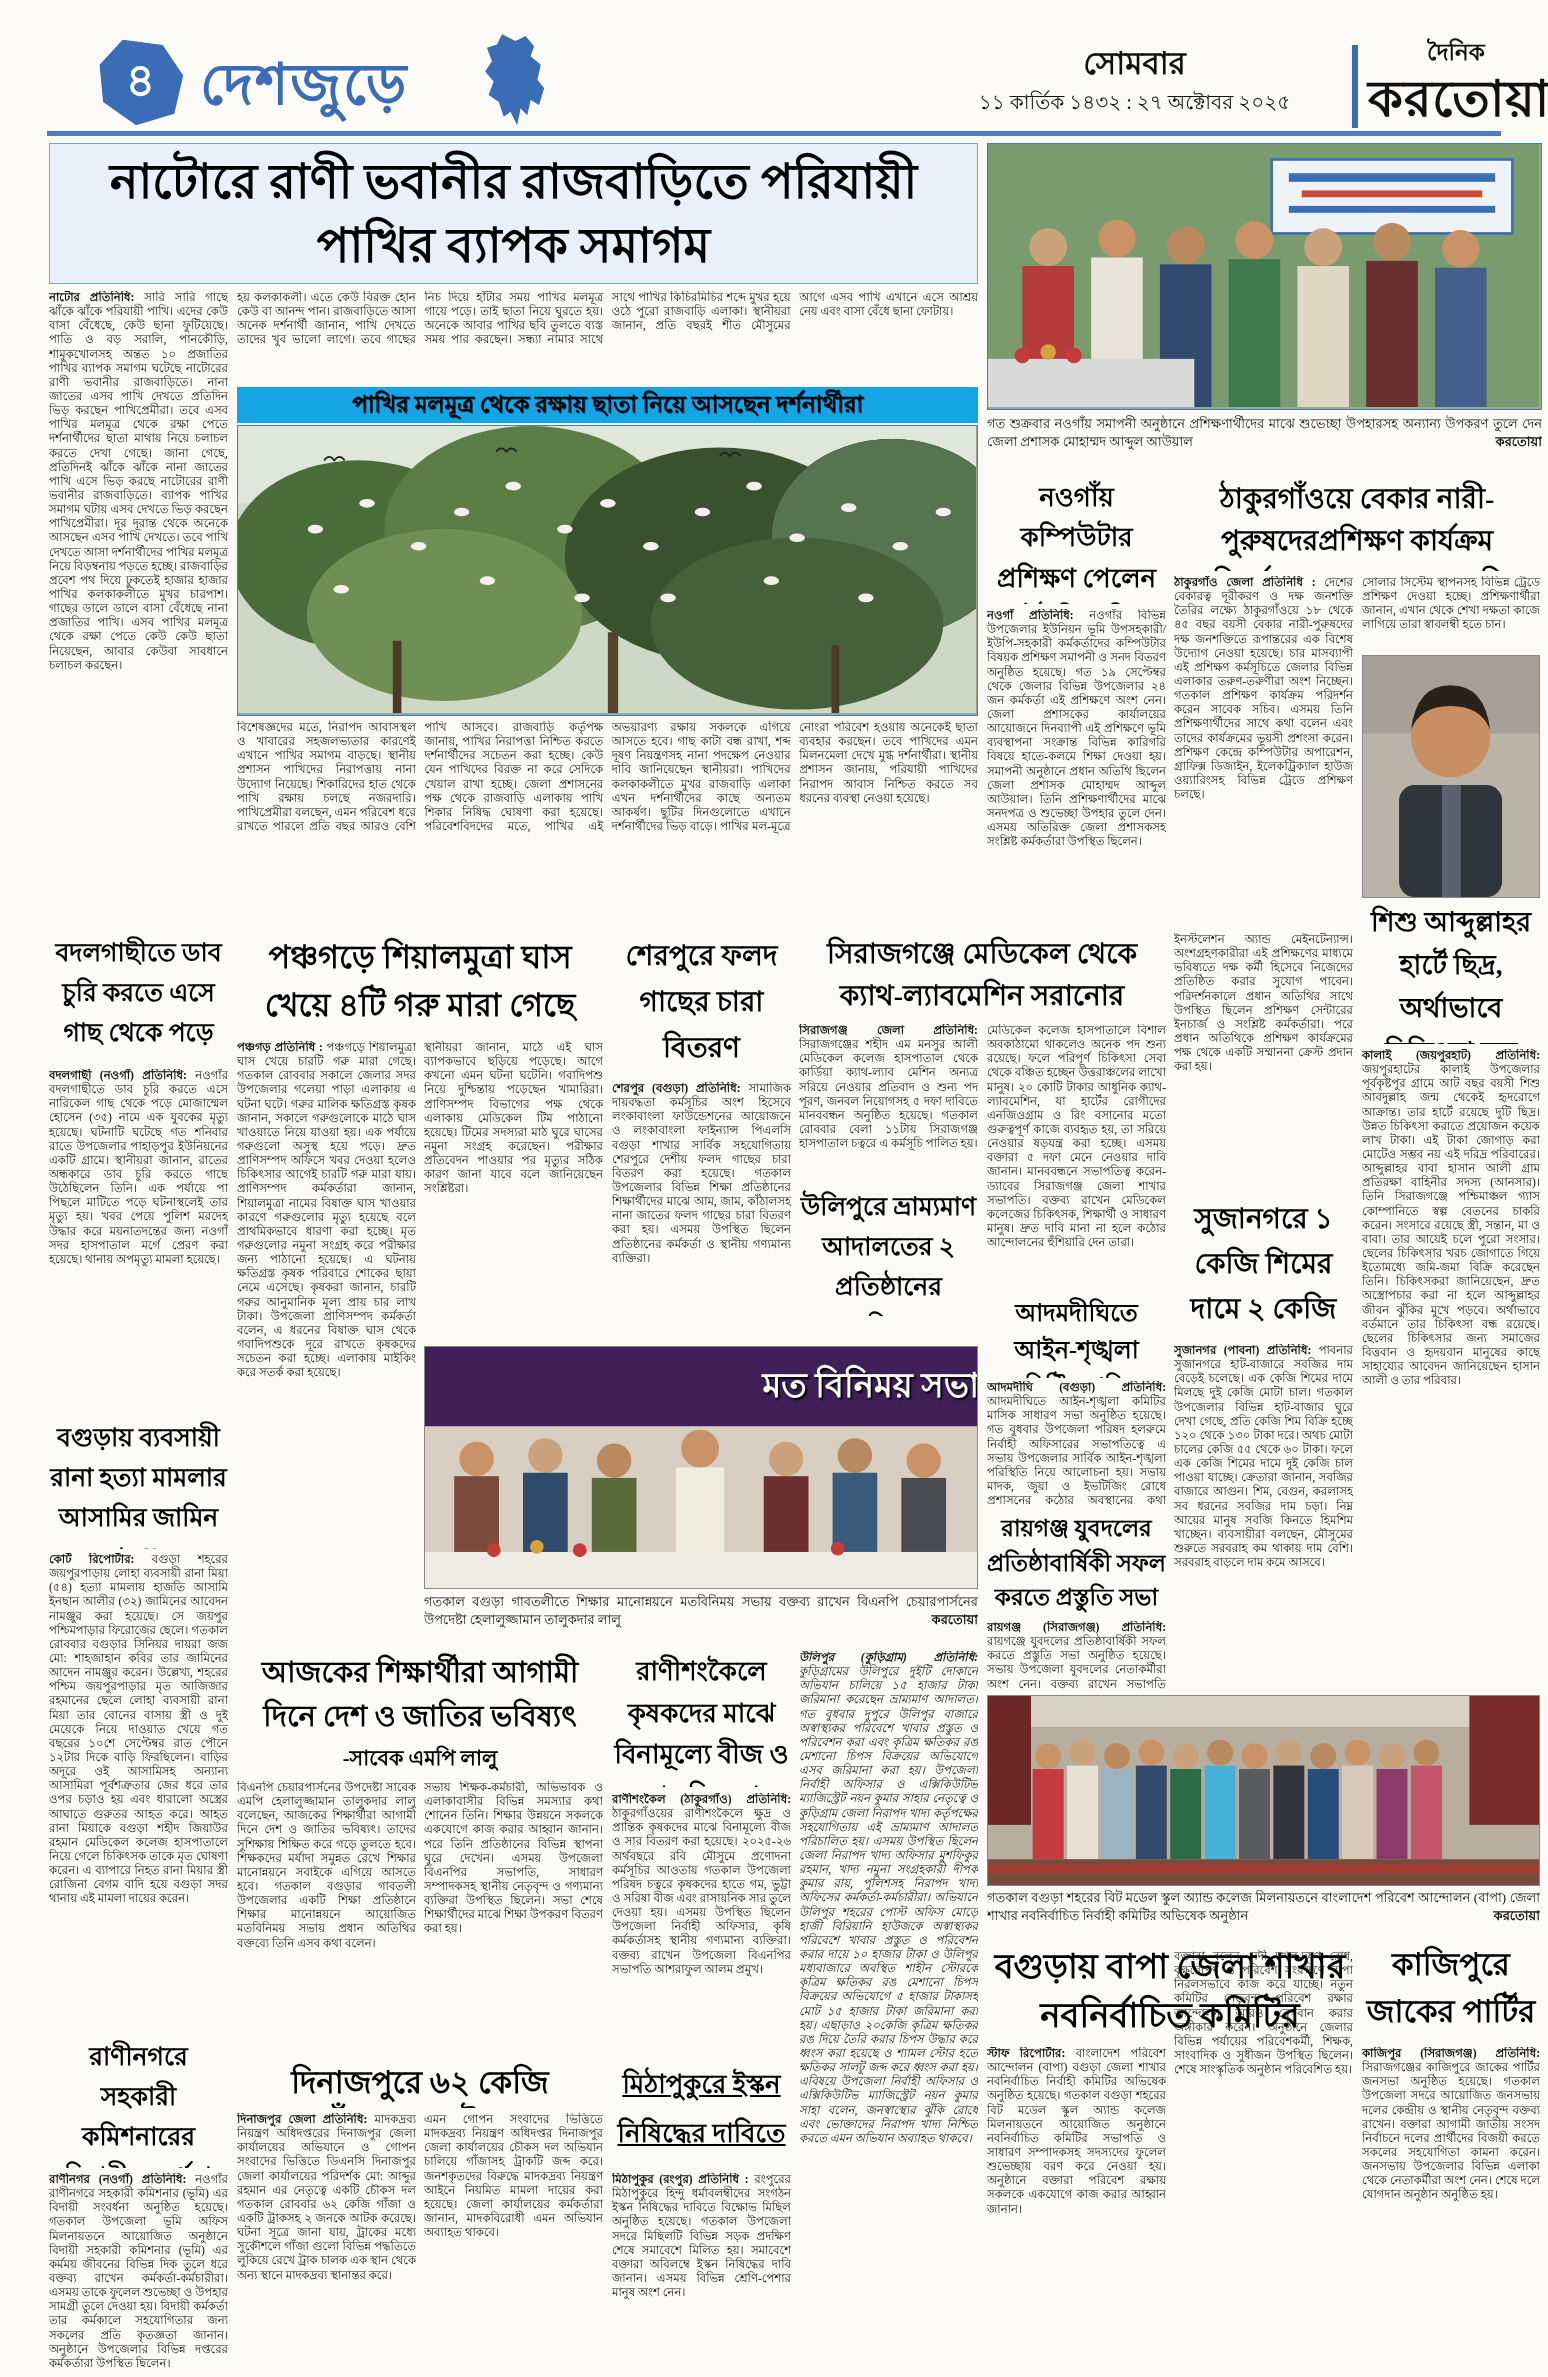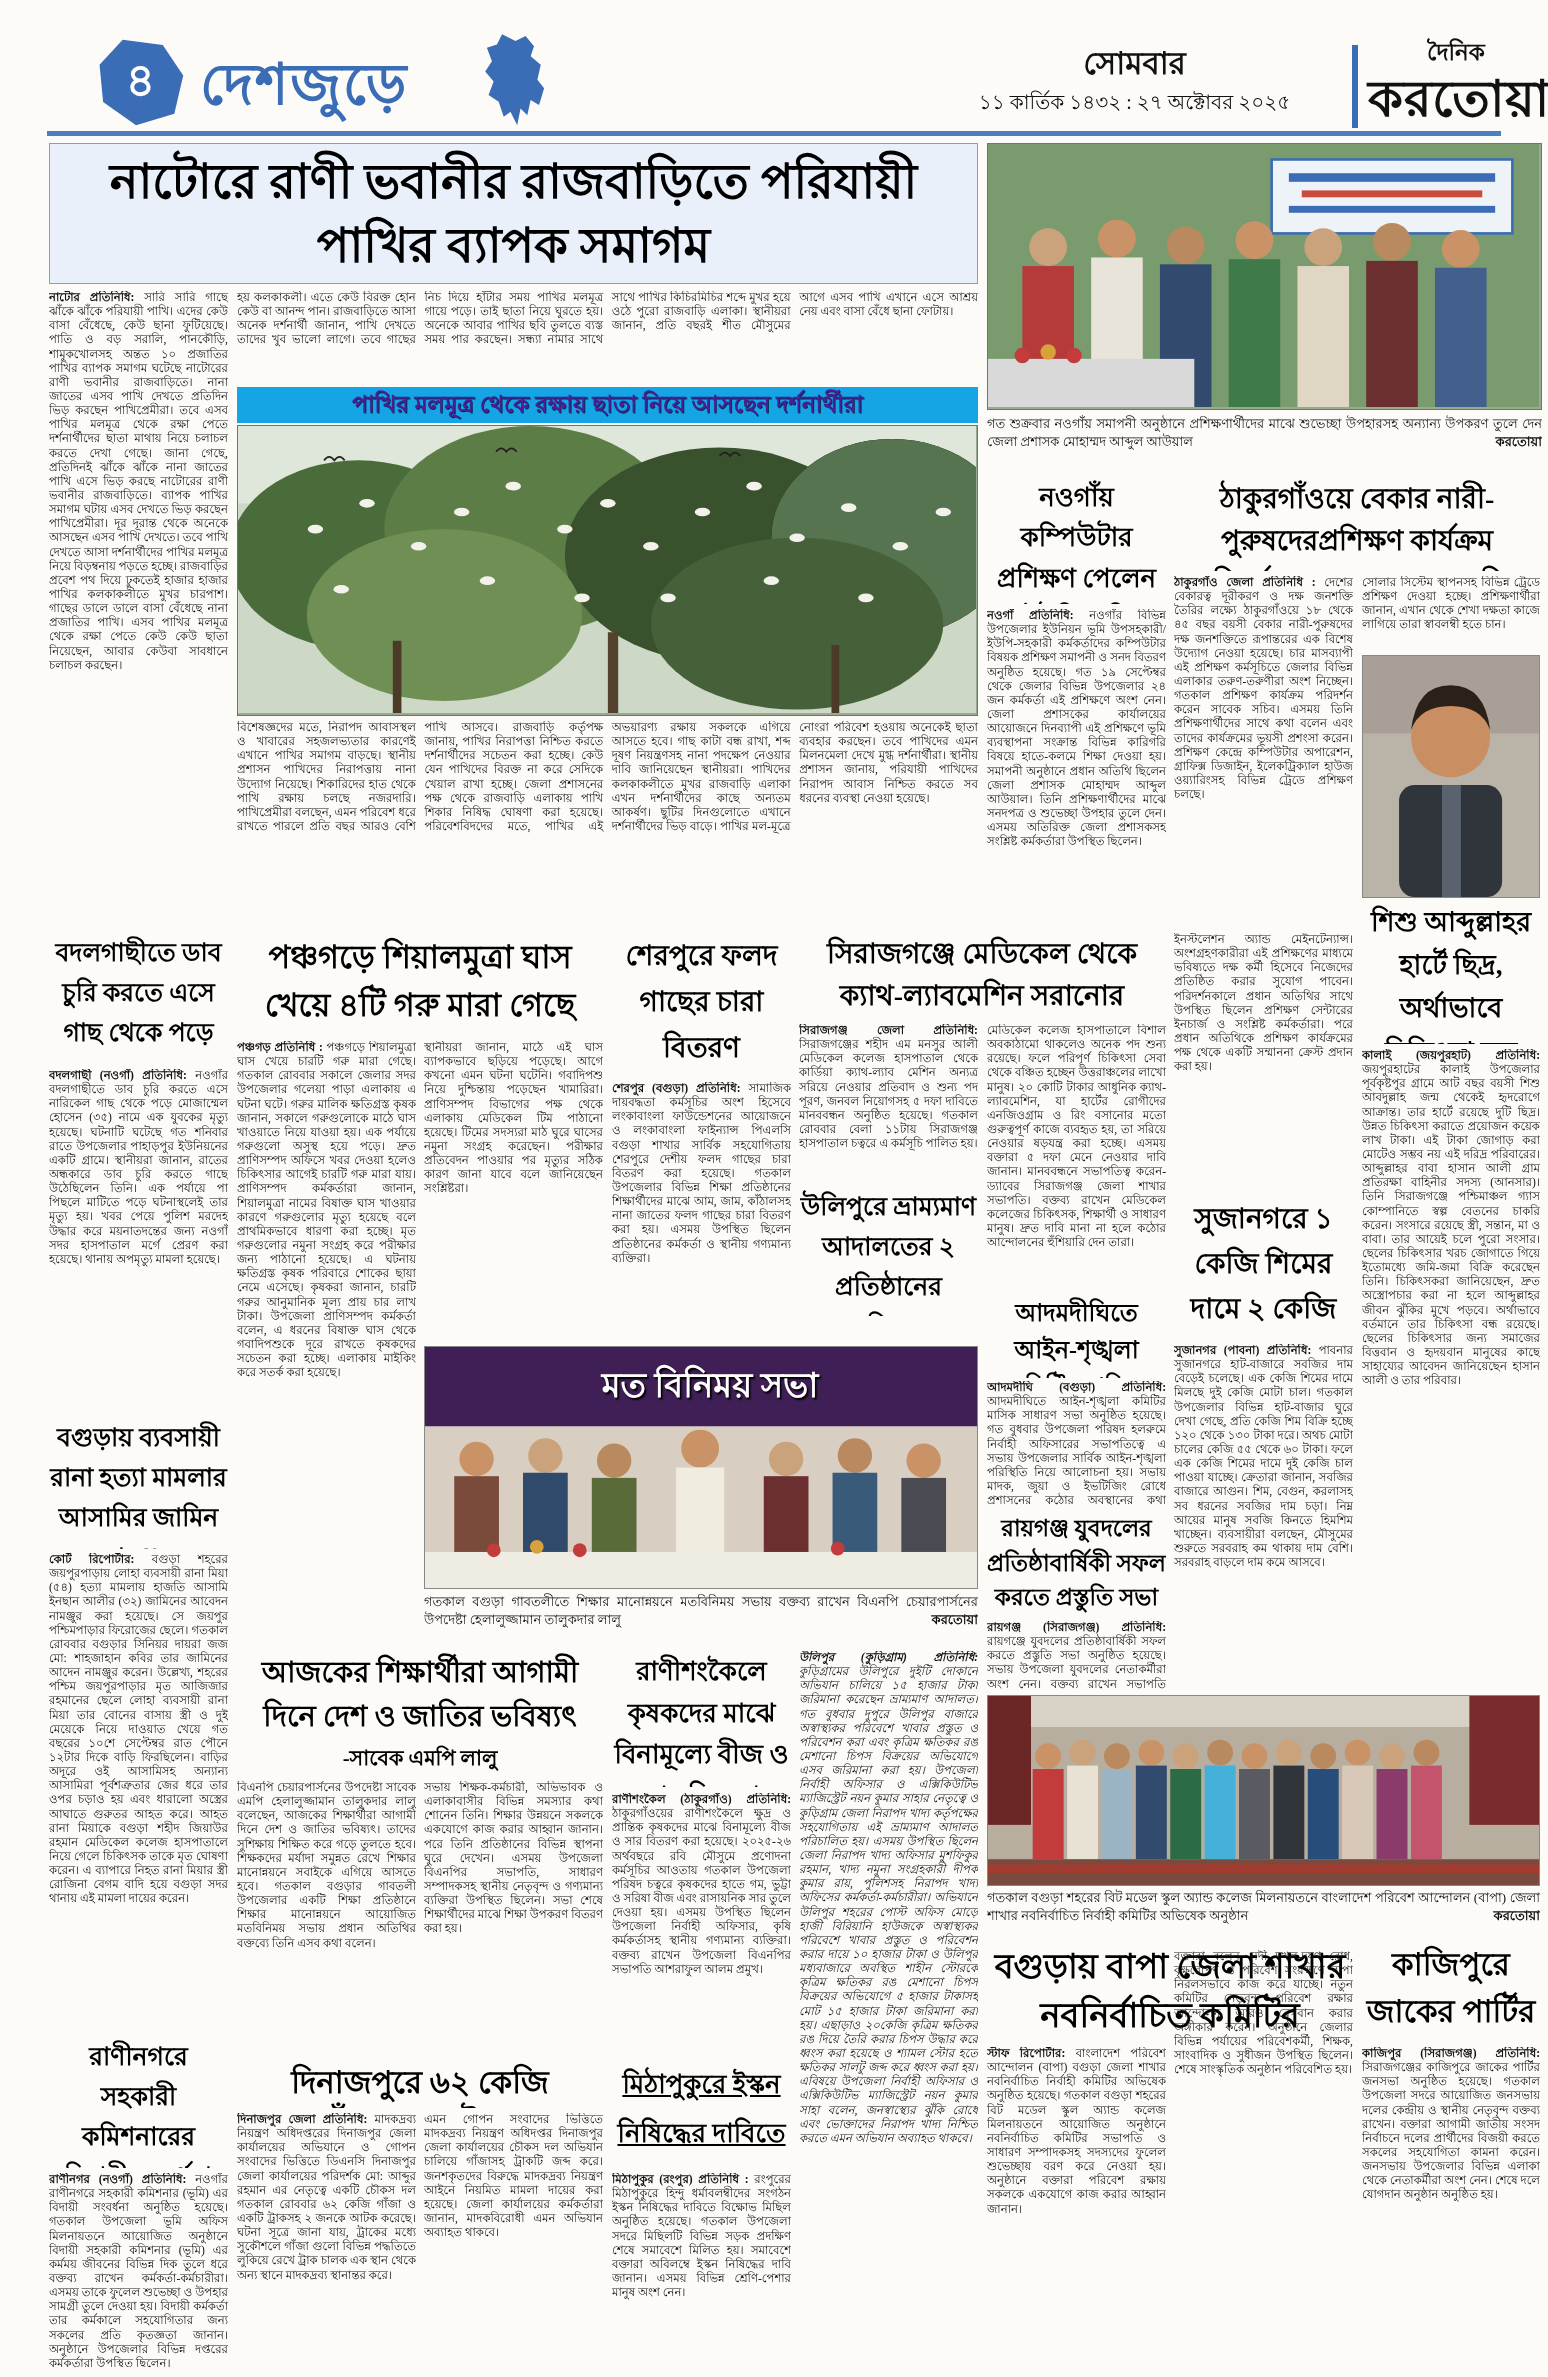--- a/index.html
+++ b/index.html
@@ -47,21 +47,21 @@
   <div class="hd" style="font-size:48px;line-height:1.32;padding:0 19px;">নাটোরে রাণী ভবানীর রাজবাড়িতে পরিযায়ী পাখির ব্যাপক সমাগম</div>
 </div>
 
 <div class="abs bt" style="left:49px;top:291px;width:179px;height:634px;">
   <b>নাটোর প্রতিনিধি:</b>
   <span>সারি সারি গাছে ঝাঁকে ঝাঁকে পরিযায়ী পাখি। এদের কেউ বাসা বেঁধেছে, কেউ ছানা ফুটিয়েছে। পাতি ও বড় সরালি, পানকৌড়ি, শামুকখোলসহ অন্তত ১০ প্রজাতির পাখির ব্যাপক সমাগম ঘটেছে নাটোরের রাণী ভবানীর রাজবাড়িতে। নানা জাতের এসব পাখি দেখতে প্রতিদিন ভিড় করছেন পাখিপ্রেমীরা। তবে এসব পাখির মলমূত্র থেকে রক্ষা পেতে দর্শনার্থীদের ছাতা মাথায় নিয়ে চলাচল করতে দেখা গেছে। জানা গেছে, প্রতিদিনই ঝাঁকে ঝাঁকে নানা জাতের পাখি এসে ভিড় করছে নাটোরের রাণী ভবানীর রাজবাড়িতে। ব্যাপক পাখির সমাগম ঘটায় এসব দেখতে ভিড় করছেন পাখিপ্রেমীরা। দূর দূরান্ত থেকে অনেকে আসছেন এসব পাখি দেখতে। তবে পাখি দেখতে আসা দর্শনার্থীদের পাখির মলমূত্র নিয়ে বিড়ম্বনায় পড়তে হচ্ছে। রাজবাড়ির প্রবেশ পথ দিয়ে ঢুকতেই হাজার হাজার পাখির কলকাকলীতে মুখর চারপাশ। গাছের ডালে ডালে বাসা বেঁধেছে নানা প্রজাতির পাখি। এসব পাখির মলমূত্র থেকে রক্ষা পেতে কেউ কেউ ছাতা নিয়েছেন, আবার কেউবা সাবধানে চলাচল করছেন।</span>
 </div>
 <div class="abs bt cols4" style="left:237px;top:291px;width:741px;height:91px;">হয় কলকাকলী। এতে কেউ বিরক্ত হোন কেউ বা আনন্দ পান। রাজবাড়িতে আসা অনেক দর্শনার্থী জানান, পাখি দেখতে তাদের খুব ভালো লাগে। তবে গাছের নিচ দিয়ে হাঁটার সময় পাখির মলমূত্র গায়ে পড়ে। তাই ছাতা নিয়ে ঘুরতে হয়। অনেকে আবার পাখির ছবি তুলতে ব্যস্ত সময় পার করছেন। সন্ধ্যা নামার সাথে সাথে পাখির কিচিরমিচির শব্দে মুখর হয়ে ওঠে পুরো রাজবাড়ি এলাকা। স্থানীয়রা জানান, প্রতি বছরই শীত মৌসুমের আগে এসব পাখি এখানে এসে আশ্রয় নেয় এবং বাসা বেঁধে ছানা ফোটায়।</div>
 
 <div class="abs" style="left:237px;top:387px;width:741px;height:36px;background:#15a5e4;display:flex;align-items:center;justify-content:center;">
-  <span style="color:#4c1d95;font-weight:bold;font-size:23px;text-shadow:0.9px 0.9px 0 #035;">পাখির মলমূত্র থেকে রক্ষায় ছাতা নিয়ে আসছেন দর্শনার্থীরা</span>
+  <span style="color:#000000;font-weight:bold;font-size:23px;text-shadow:0.9px 0.9px 0 #035;">পাখির মলমূত্র থেকে রক্ষায় ছাতা নিয়ে আসছেন দর্শনার্থীরা</span>
 </div>
 
 <div class="abs photo-frame" style="left:237px;top:425px;width:741px;height:291px;">
   <svg width="738" height="287" viewBox="0 0 858 334" preserveAspectRatio="none">
     <rect width="858" height="334" fill="#cdd9c6"></rect>
     <rect y="0" width="858" height="90" fill="#dfe7da"></rect>
     <ellipse cx="140" cy="150" rx="150" ry="110" fill="#4a6b3a"></ellipse>
     <ellipse cx="340" cy="120" rx="170" ry="120" fill="#5d7d46"></ellipse>
     <ellipse cx="560" cy="150" rx="180" ry="125" fill="#39512c"></ellipse>
     <ellipse cx="760" cy="130" rx="140" ry="115" fill="#55744０" .replace,=""></ellipse>
@@ -205,21 +205,21 @@
         <rect x="474" y="146" width="52" height="94" fill="#3a5a7a"></rect>
       <circle cx="580" cy="132" r="20" fill="#c99367"></circle>
         <rect x="554" y="152" width="52" height="88" fill="#4a4a52"></rect>
     </g>
     <rect x="0" y="238" width="642" height="43" fill="#efece4"></rect>
     <circle cx="80" cy="236" r="8" fill="#c43b3b"></circle>
       <circle cx="130" cy="232" r="8" fill="#d8a23b"></circle>
       <circle cx="180" cy="236" r="8" fill="#c43b3b"></circle>
       <circle cx="480" cy="234" r="8" fill="#c43b3b"></circle>
   </svg>
-  <div class="abs" style="left:8px;top:12px;width:554px;text-align:center;color:#fff;font-weight:bold;font-size:34px;text-shadow:1.7px 1.7px 1.7px #000;">
+  <div class="abs" style="left:0;top:12px;width:554px;text-align:right;color:#fff;font-weight:bold;font-size:34px;text-shadow:1.7px 1.7px 1.7px #000;">
     <span>মত বিনিময় সভা</span>
   </div>
 </div>
 <div class="abs cap" style="left:424px;top:1593px;width:554px;height:52px;">
   <span>গতকাল বগুড়া গাবতলীতে শিক্ষার মানোন্নয়নে মতবিনিময় সভায় বক্তব্য রাখেন বিএনপি চেয়ারপার্সনের উপদেষ্টা হেলালুজ্জামান তালুকদার লালু</span>
   <span class="credit">করতোয়া</span>
 </div>
 
 <div class="abs hd" style="left:237px;top:1651px;width:366px;height:89px;font-size:29px;line-height:1.5;">আজকের শিক্ষার্থীরা আগামী দিনে দেশ ও জাতির ভবিষ্যৎ</div>
 <div class="abs hd" style="left:237px;top:1744px;width:366px;height:31px;font-size:20.6px;line-height:1.4;">-সাবেক এমপি লালু</div>

